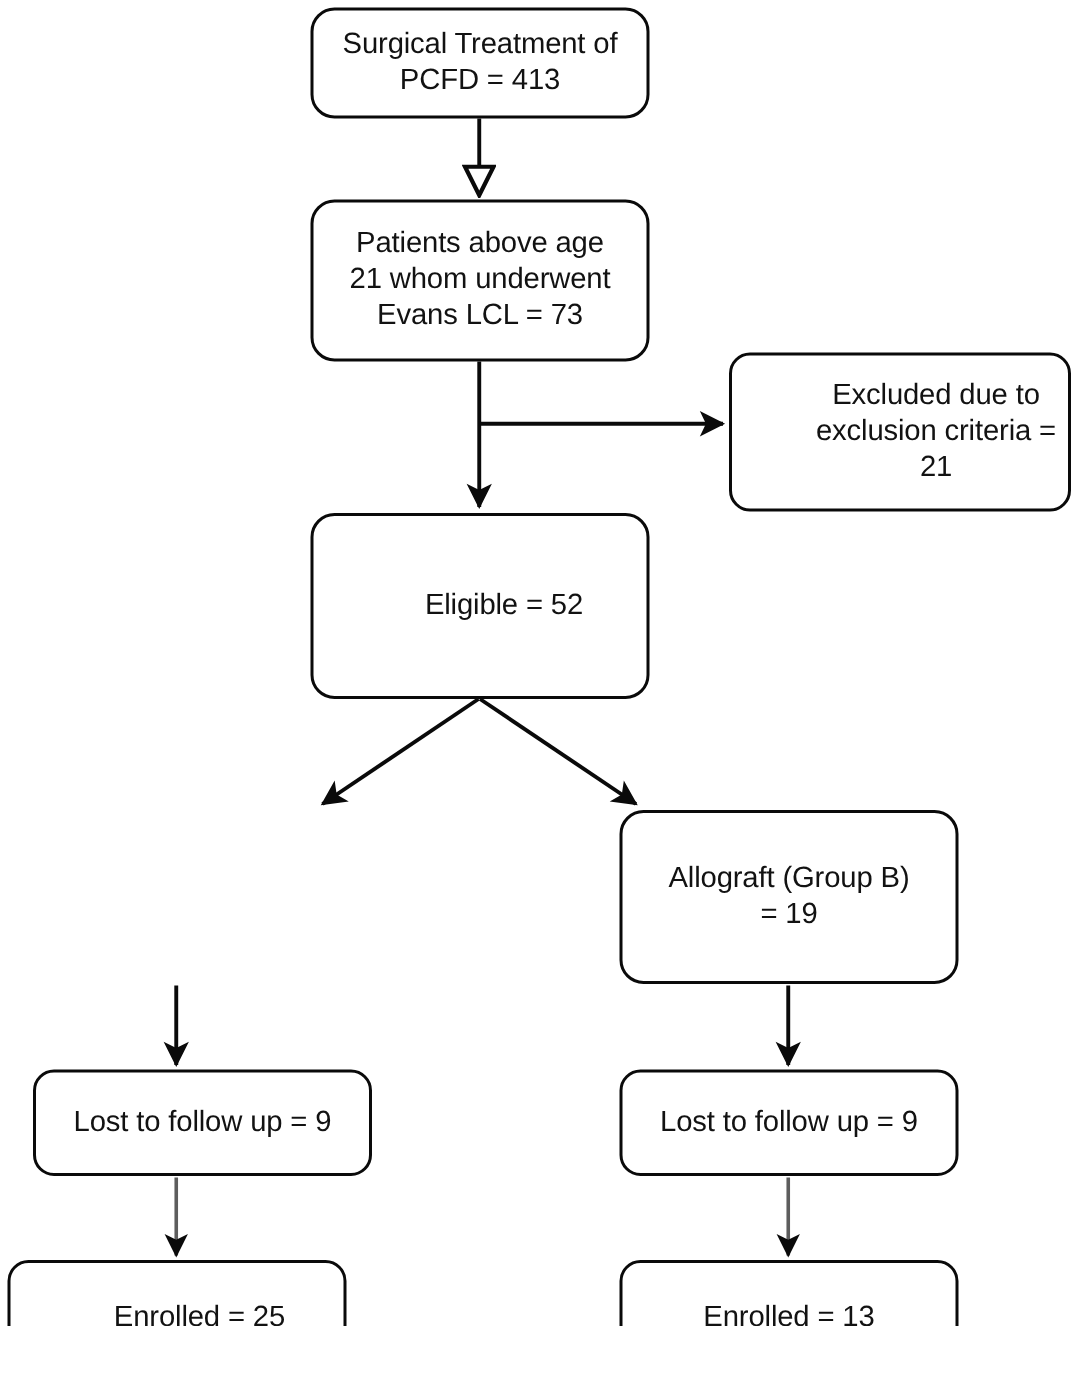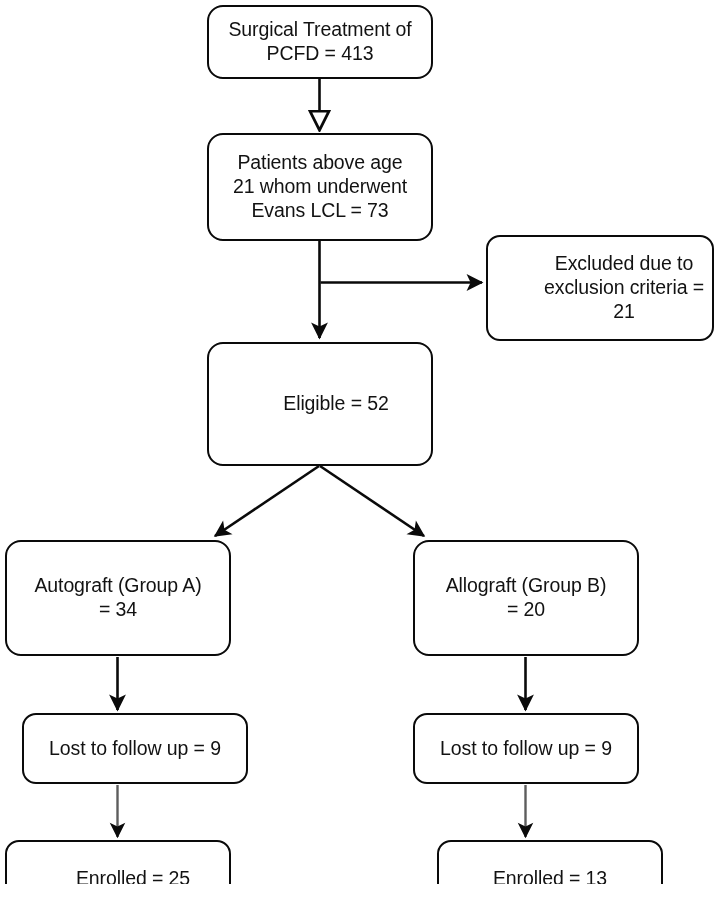--- a/index.html
+++ b/index.html
@@ -55,21 +55,21 @@
   
   #node-source      { left: 207px; top: 5px;   width: 226px; height: 74px; }
   #node-screened    { left: 207px; top: 133px; width: 226px; height: 108px; justify-content: flex-end; }
   #node-excluded    { left: 486px; top: 235px; width: 228px; height: 106px; border-radius: 14px; padding-left: 48px; }
   #node-eligible    { left: 207px; top: 342px; width: 226px; height: 124px; padding-left: 32px; }
   #node-autograft   { left: 5px;   top: 540px; width: 226px; height: 116px; }
   #node-allograft   { left: 413px; top: 540px; width: 226px; height: 116px; }
   #node-lost-a      { left: 22px;   top: 713px; width: 226px; height: 71px; border-radius: 14px; }
   #node-lost-b      { left: 413px; top: 713px; width: 226px; height: 71px; border-radius: 14px; }
   #node-enrolled-a  { left: 5px;   top: 840px; width: 226px; height: 78px; border-radius: 14px; padding-left: 30px; }
-  #node-enrolled-b  { left: 413px; top: 840px; width: 226px; height: 78px; border-radius: 14px; margin-left: 24px; }
+  #node-enrolled-b  { left: 413px; top: 840px; width: 226px; height: 78px; border-radius: 14px; }
 </style>
 </head>
 <body>
 
 <div id="flow-root">
 
   <svg id="connector-layer" viewBox="0 0 714 919" width="714" height="919">
     <defs>
       <marker id="arrow-filled" viewBox="0 0 12 12" refX="10.5" refY="6" markerWidth="7.2" markerHeight="7.2" orient="auto-start-reverse">
         <path d="M 0.6 0.6 L 11.4 6 L 0.6 11.4 L 3.2 6 Z" fill="#0a0a0a"></path>
@@ -111,28 +111,24 @@
 
   <div class="node" id="node-excluded">
     <span class="node-label">Excluded due to
 exclusion criteria = 21</span>
   </div>
 
   <div class="node" id="node-eligible">
     <span class="node-label">Eligible = 52</span>
   </div>
 
-  <div class="node" id="node-autograft">
-    <span class="node-label">Autograft (Group A)
-= 34</span>
-  </div>
 
   <div class="node" id="node-allograft">
     <span class="node-label">Allograft (Group B)
-= 20</span>
+= 19</span>
   </div>
 
   <div class="node" id="node-lost-a">
     <span class="node-label">Lost to follow up = 9</span>
   </div>
 
   <div class="node" id="node-lost-b">
     <span class="node-label">Lost to follow up = 9</span>
   </div>
 

